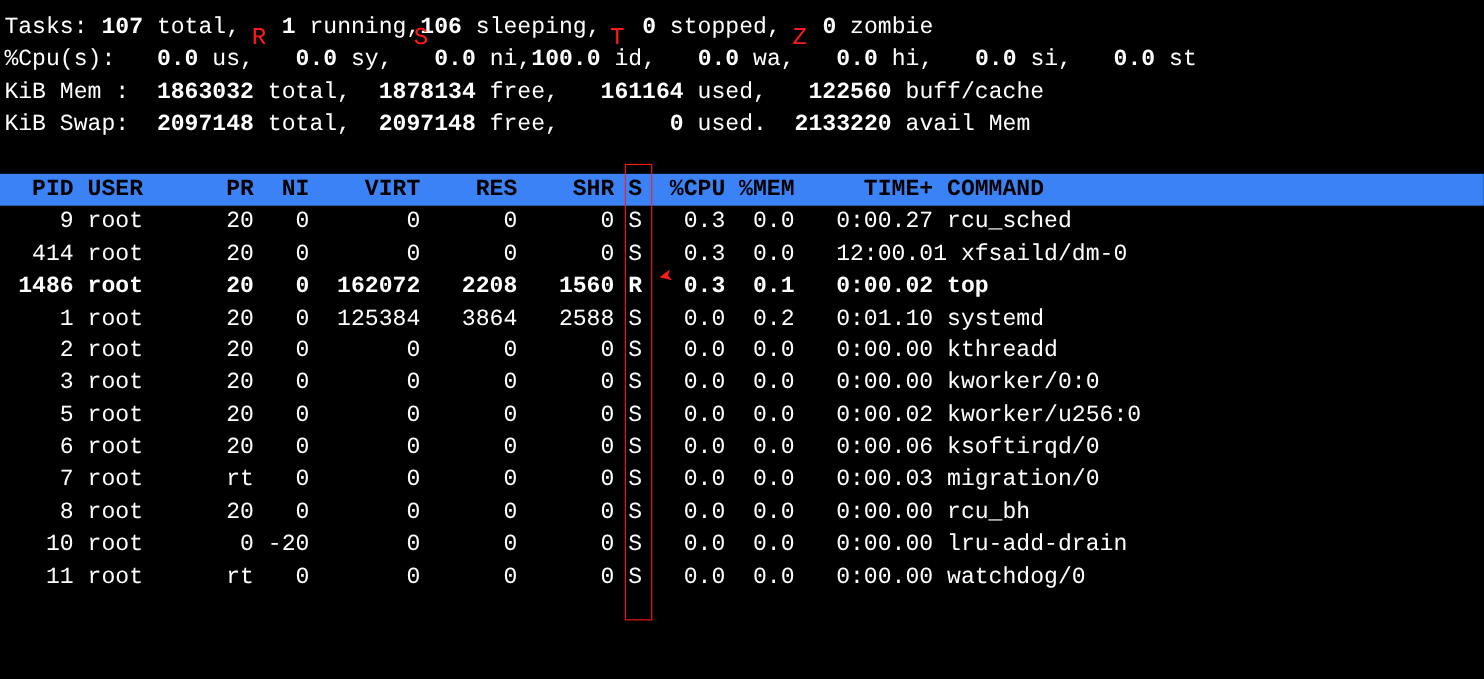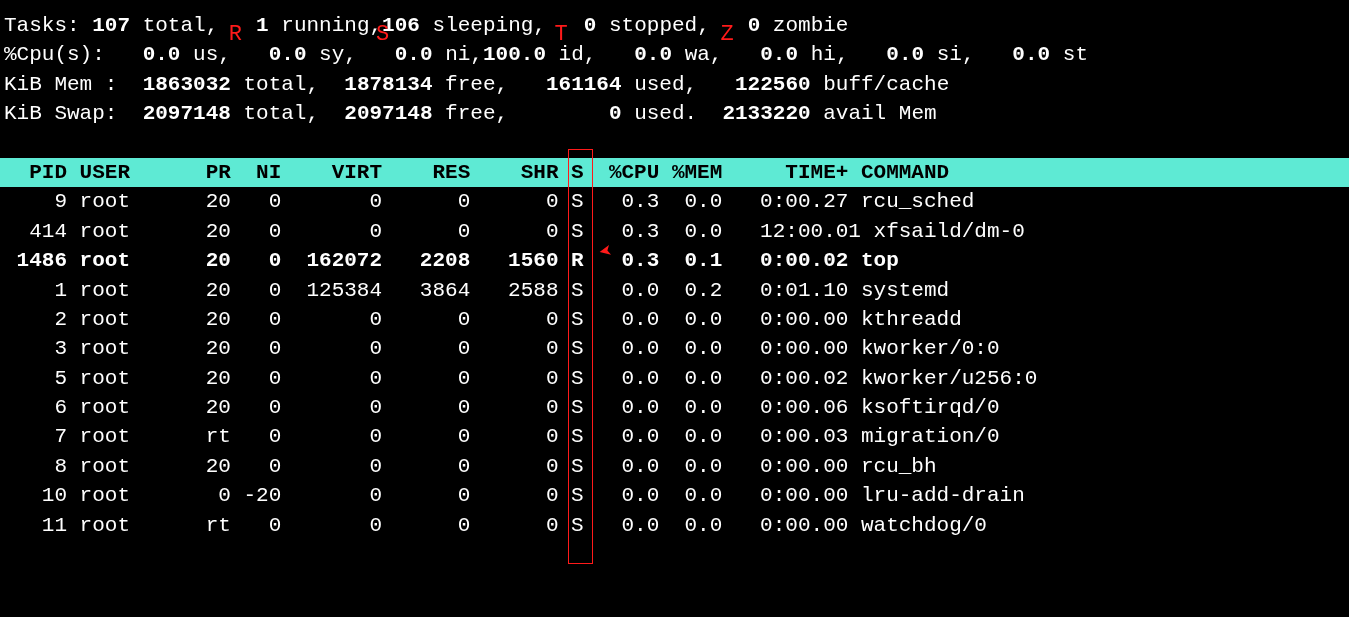--- a/index.html
+++ b/index.html
@@ -13,21 +13,21 @@
     width: 1349px;
     height: 617px;
     overflow: hidden;
   }
   .bold { font-weight: bold; }
   .anno-char {
     position: absolute;
     font-size: 22px;
   }
   .header-row {
-    background: #5eead4;
+    background: #3b82f6;
     color: #000;
     font-weight: bold;
   }
   .row { white-space: pre; }
   .sbox {
     position: absolute;
     border: 1px solid #ff1a1a;
     pointer-events: none;
   }
   .arrow {

